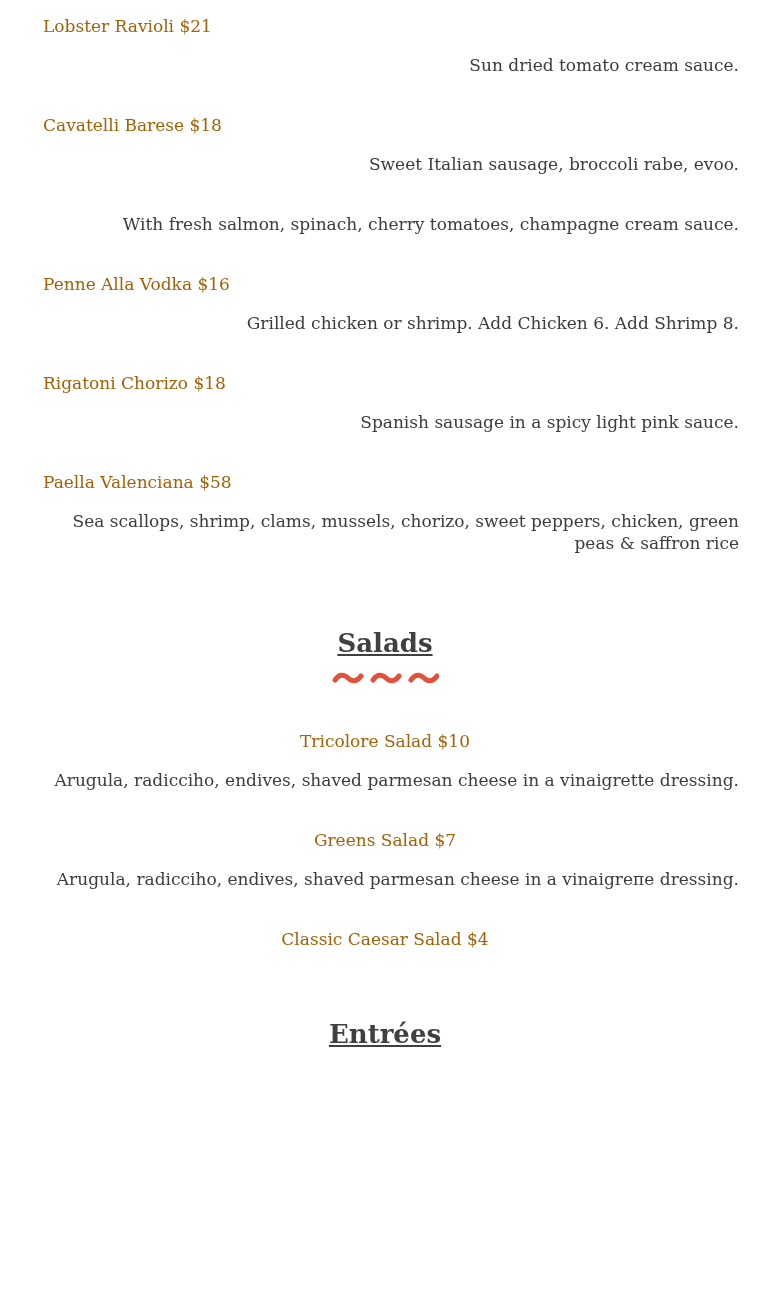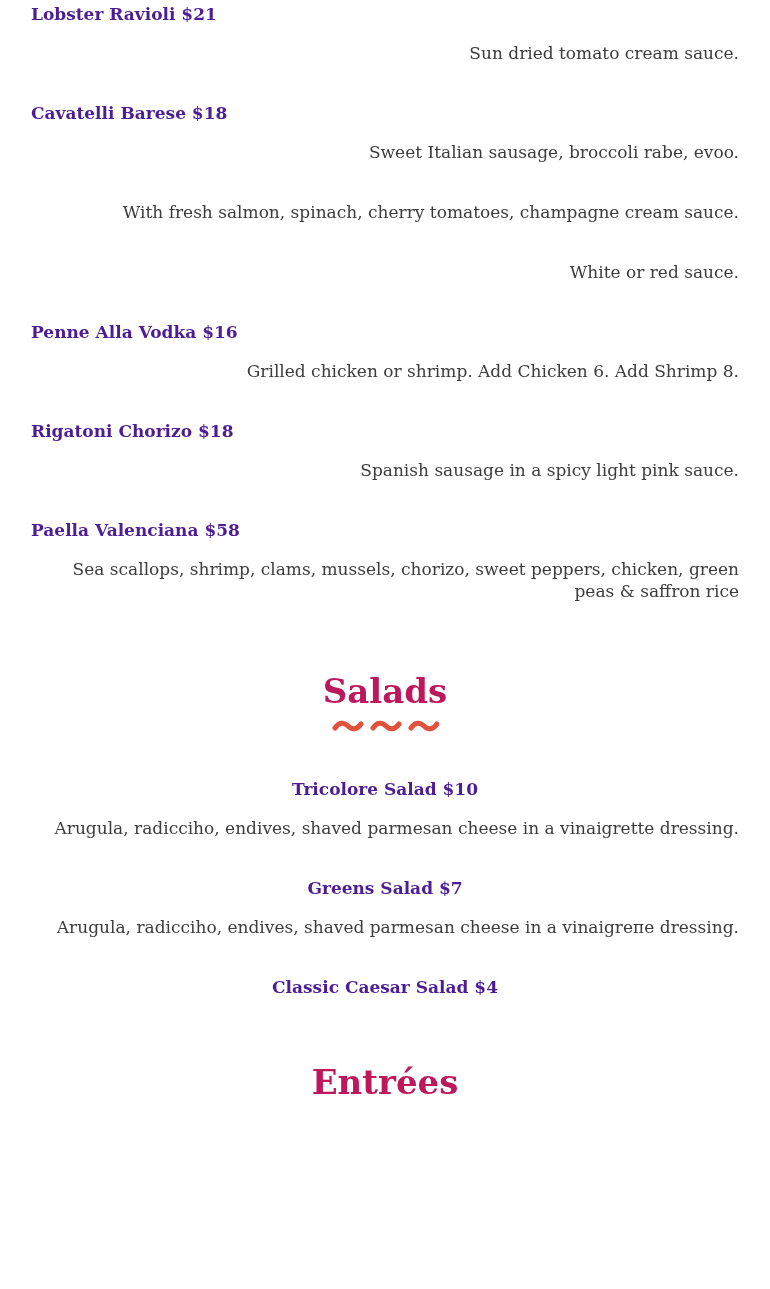--- a/index.html
+++ b/index.html
@@ -14,41 +14,42 @@
   }
   .page {
     padding: 3px 31px 5px 31px;
   }
   
   .item {
     margin: 0 0 38px 0;
   }
   .item-title {
     font-size: 17px;
-    font-weight: 700;
+    font-weight: 400;
     line-height: 23px;
-    margin: 0;
-    color: #4c1d95;
+    margin: 12px;
+    color: #a16207;
   }
   .item-desc {
     font-size: 17px;
     font-weight: 400;
     line-height: 22px;
     margin: 16px 0 0 0;
     color: #3c3c3c;
     text-align: right;
   }
   
   .section-heading {
-    font-size: 34px;
+    font-size: 26px;
     font-weight: 700;
     line-height: 46px;
     margin: 66px 0 0 0;
     text-align: center;
-    color: #be185d;
+    color: #404040;
+    text-decoration: underline;
   }
   .section-heading.entrees {
     margin-top: 60px;
   }
   
   .squiggle {
     text-align: center;
     margin-top: 4px;
     height: 16px;
     line-height: 0;
@@ -77,21 +78,20 @@
       <p class="item-desc">Sun dried tomato cream sauce.</p>
     </article>
     <article class="item">
       <h3 class="item-title">Cavatelli Barese $18</h3>
       <p class="item-desc">Sweet Italian sausage, broccoli rabe, evoo.</p>
     </article>
     <article class="item">
       <p class="item-desc">With fresh salmon, spinach, cherry tomatoes, champagne cream sauce.</p>
     </article>
     <article class="item">
-      <p class="item-desc">White or red sauce.</p>
     </article>
     <article class="item">
       <h3 class="item-title">Penne Alla Vodka $16</h3>
       <p class="item-desc">Grilled chicken or shrimp. Add Chicken 6. Add Shrimp 8.</p>
     </article>
     <article class="item">
       <h3 class="item-title">Rigatoni Chorizo $18</h3>
       <p class="item-desc">Spanish sausage in a spicy light pink sauce.</p>
     </article>
     <article class="item">

